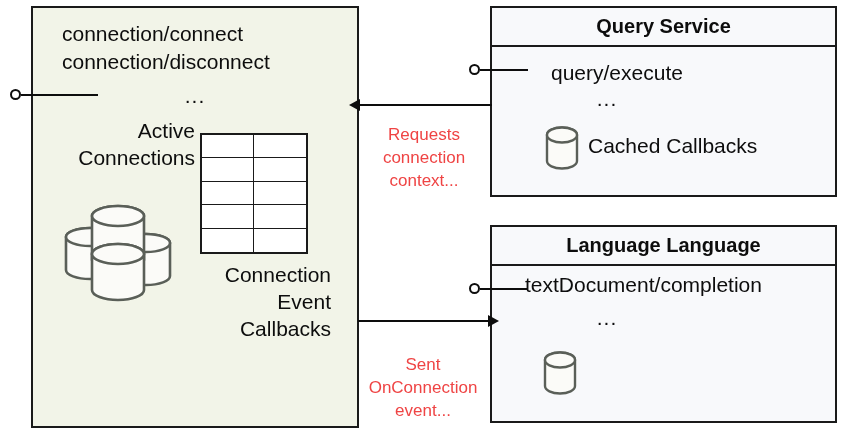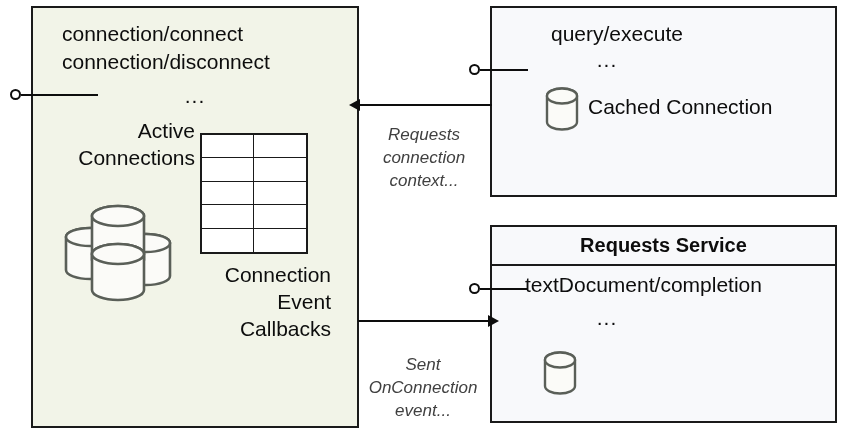--- a/index.html
+++ b/index.html
@@ -88,22 +88,21 @@
     border-right:11px solid #0d0d0d;
   }
   .arrow-right{
     border-top:6px solid transparent;
     border-bottom:6px solid transparent;
     border-left:11px solid #0d0d0d;
   }
   .conn-label{
     position:absolute;
     font-size:17px;
-    font-style:italic;
-    color:#404040;
+    color:#ef4444;
     text-align:center;
     line-height:1.35;
     white-space:pre-line;
   }
 
   
   .grid-table{
     position:absolute;
     border:2px solid #1a1a1a;
     background:#ffffff;
@@ -173,44 +172,45 @@
 Callbacks</div>
     </div>
   </div>
 
   <div class="lollipop" style="left:10px;top:89px;">
     <div class="ball"></div>
     <div class="stem" style="width:77px;"></div>
   </div>
 
   <div class="component" id="query-service">
+    <div class="comp-header">Query Service</div>
     <div class="comp-body">
 
       <div class="method-list" style="left: 36px; top: 12px; white-space: pre-line; margin-left: 23px;">query/execute</div>
 
       <div class="ellipsis" style="left:0;top:40px;width:230px;">...</div>
 
       <svg class="cyl-svg" style="left:52px;top:78px;" width="36" height="46" viewBox="0 0 36 46">
         <g fill="#fbfbf8" stroke="#5a5f58" stroke-width="2.4">
           <path d="M3,10 a15,7.5 0 0 1 30,0 v26 a15,7.5 0 0 1 -30,0 z"></path>
           <ellipse cx="18" cy="10" rx="15" ry="7.5"></ellipse>
         </g>
       </svg>
 
-      <div class="caption" style="left: 96px; top: 86px; width: 230px; text-align: left; white-space: pre-line;">Cached Connection</div>
+      <div class="caption" style="left: 96px; top: 86px; width: 230px; text-align: left; white-space: pre-line;">Cached Callbacks</div>
     </div>
   </div>
 
   <div class="lollipop" style="left:469px;top:64px;">
     <div class="ball"></div>
     <div class="stem" style="width:48px;"></div>
   </div>
 
   <div class="component" id="language-service">
-    <div class="comp-header">Requests Service</div>
+    <div class="comp-header">Language Language</div>
     <div class="comp-body">
 
       <div class="method-list" style="left: 33px; top: 5px; white-space: pre-line;">textDocument/completion</div>
 
       <div class="ellipsis" style="left:0;top:40px;width:230px;">...</div>
 
       <svg class="cyl-svg" style="left:50px;top:84px;" width="36" height="46" viewBox="0 0 36 46">
         <g fill="#fbfbf8" stroke="#5a5f58" stroke-width="2.4">
           <path d="M3,10 a15,7.5 0 0 1 30,0 v26 a15,7.5 0 0 1 -30,0 z"></path>
           <ellipse cx="18" cy="10" rx="15" ry="7.5"></ellipse>

